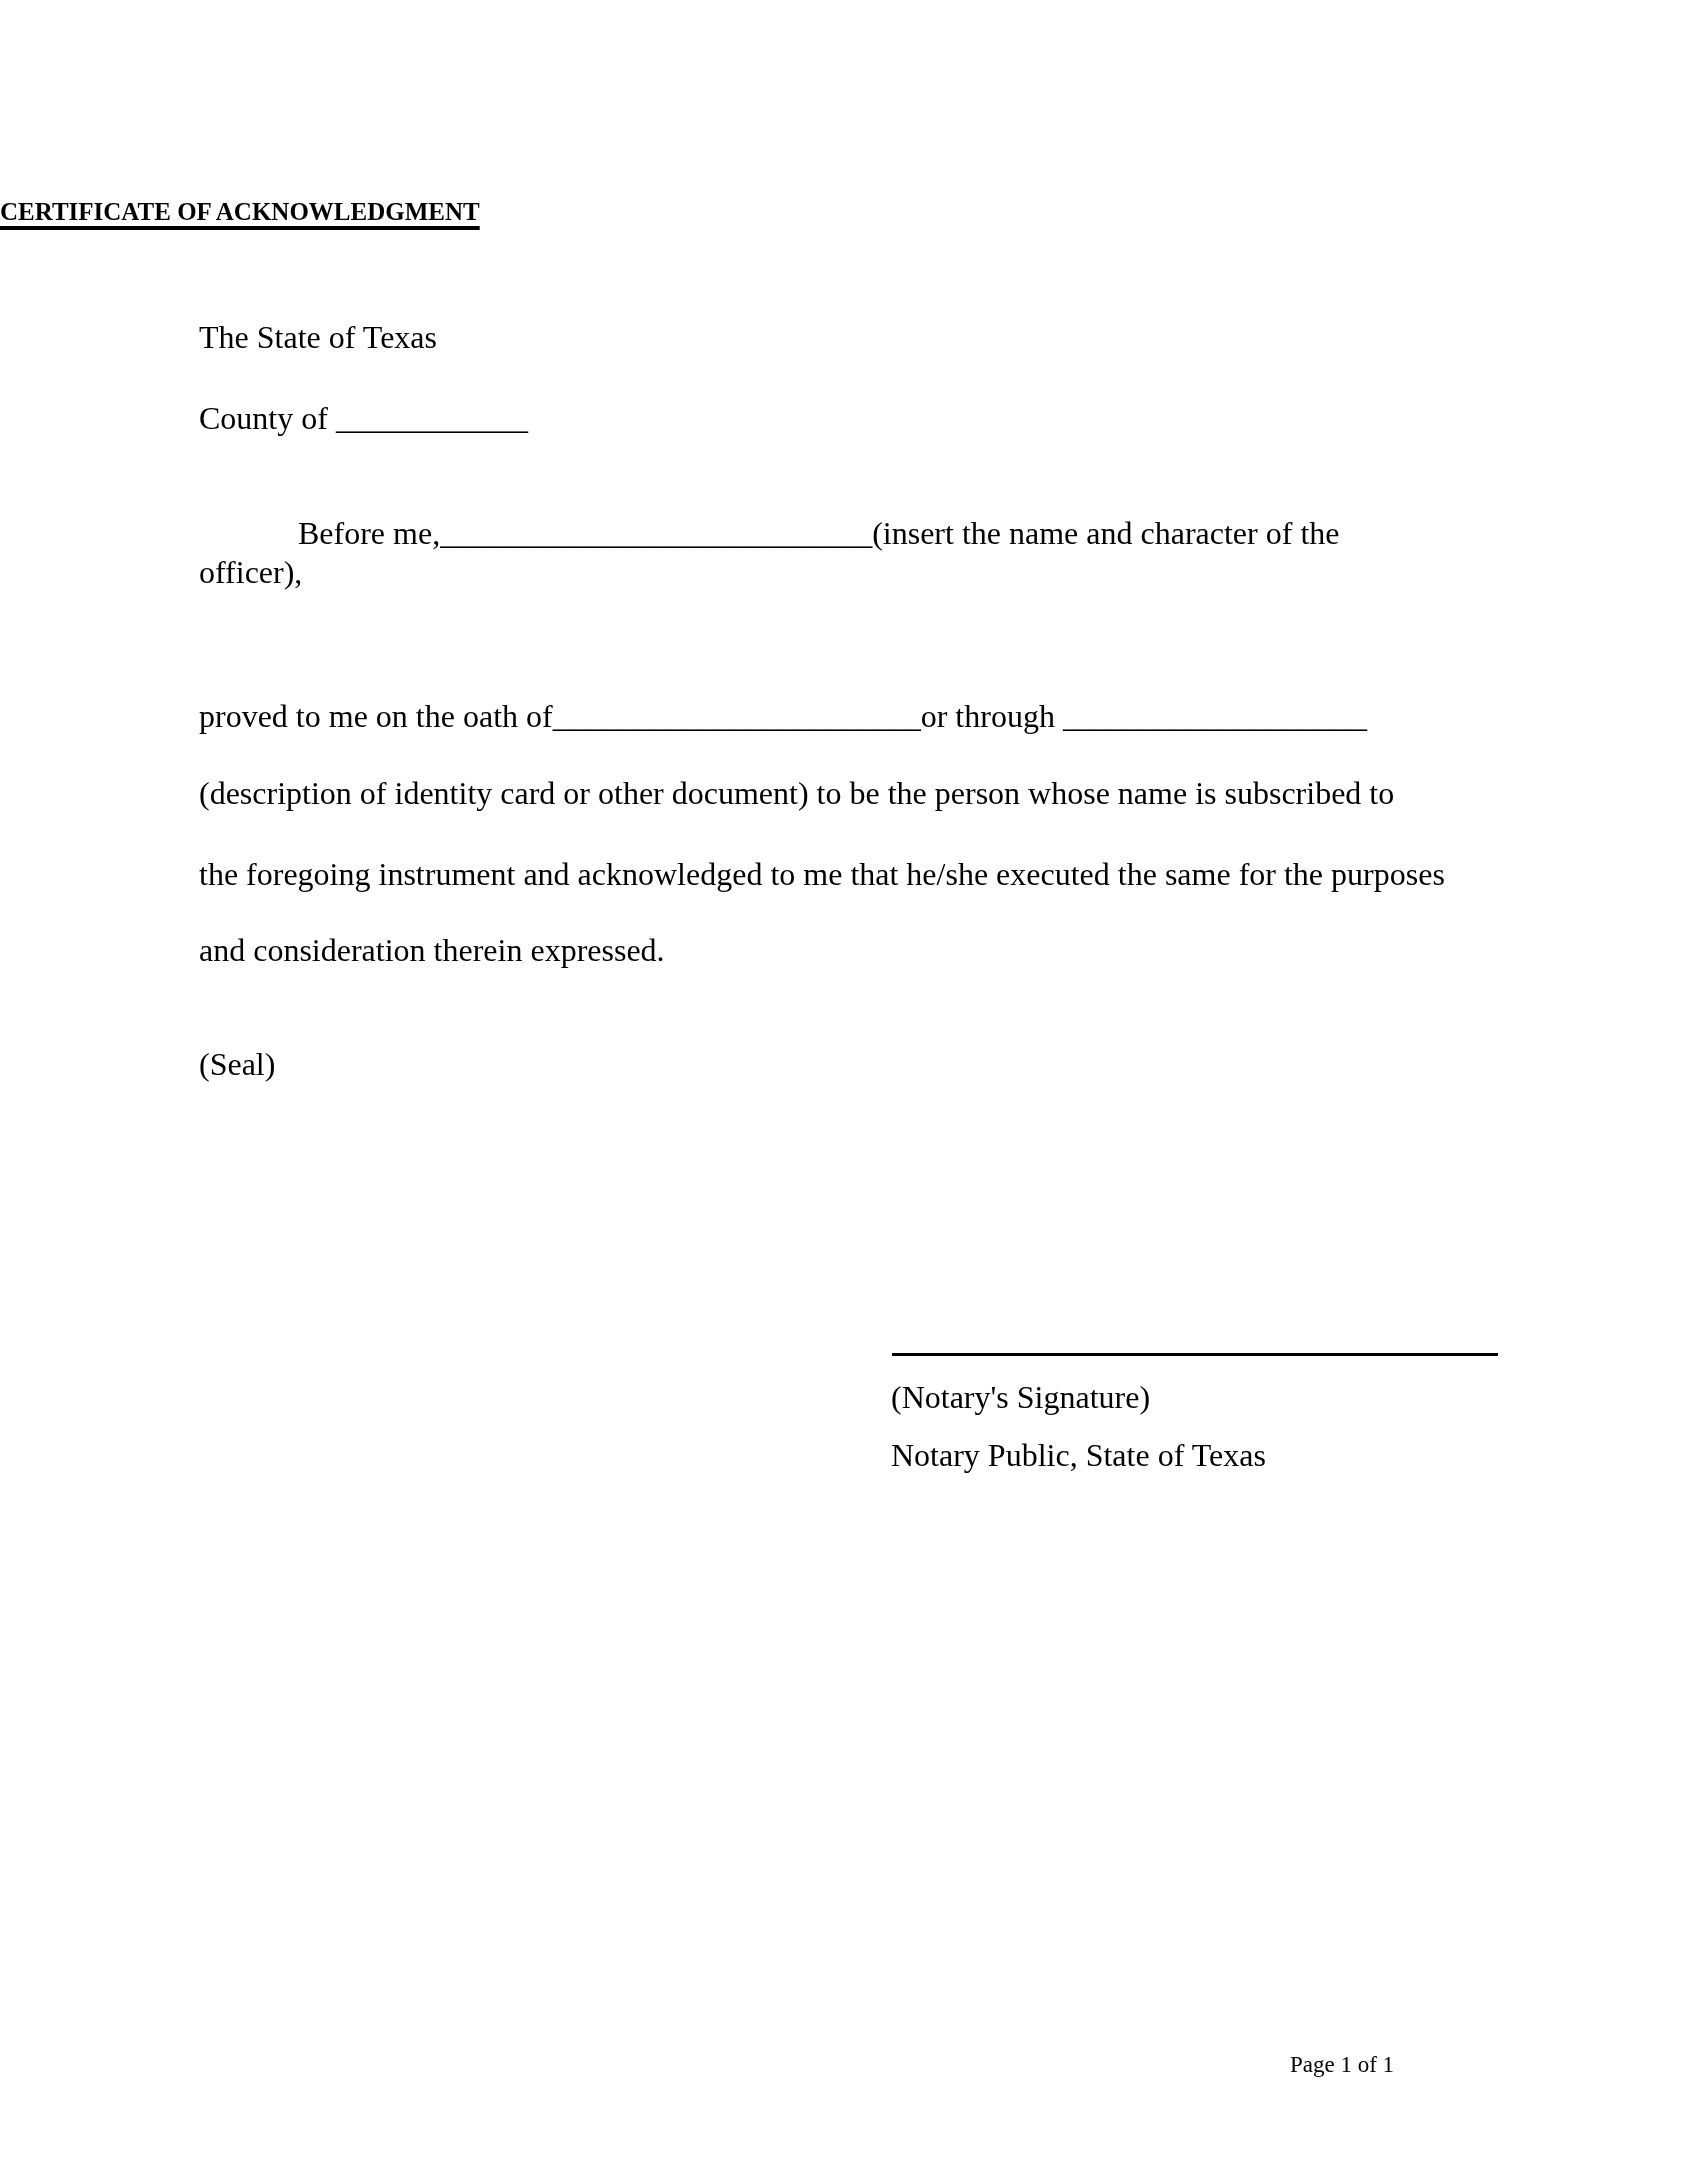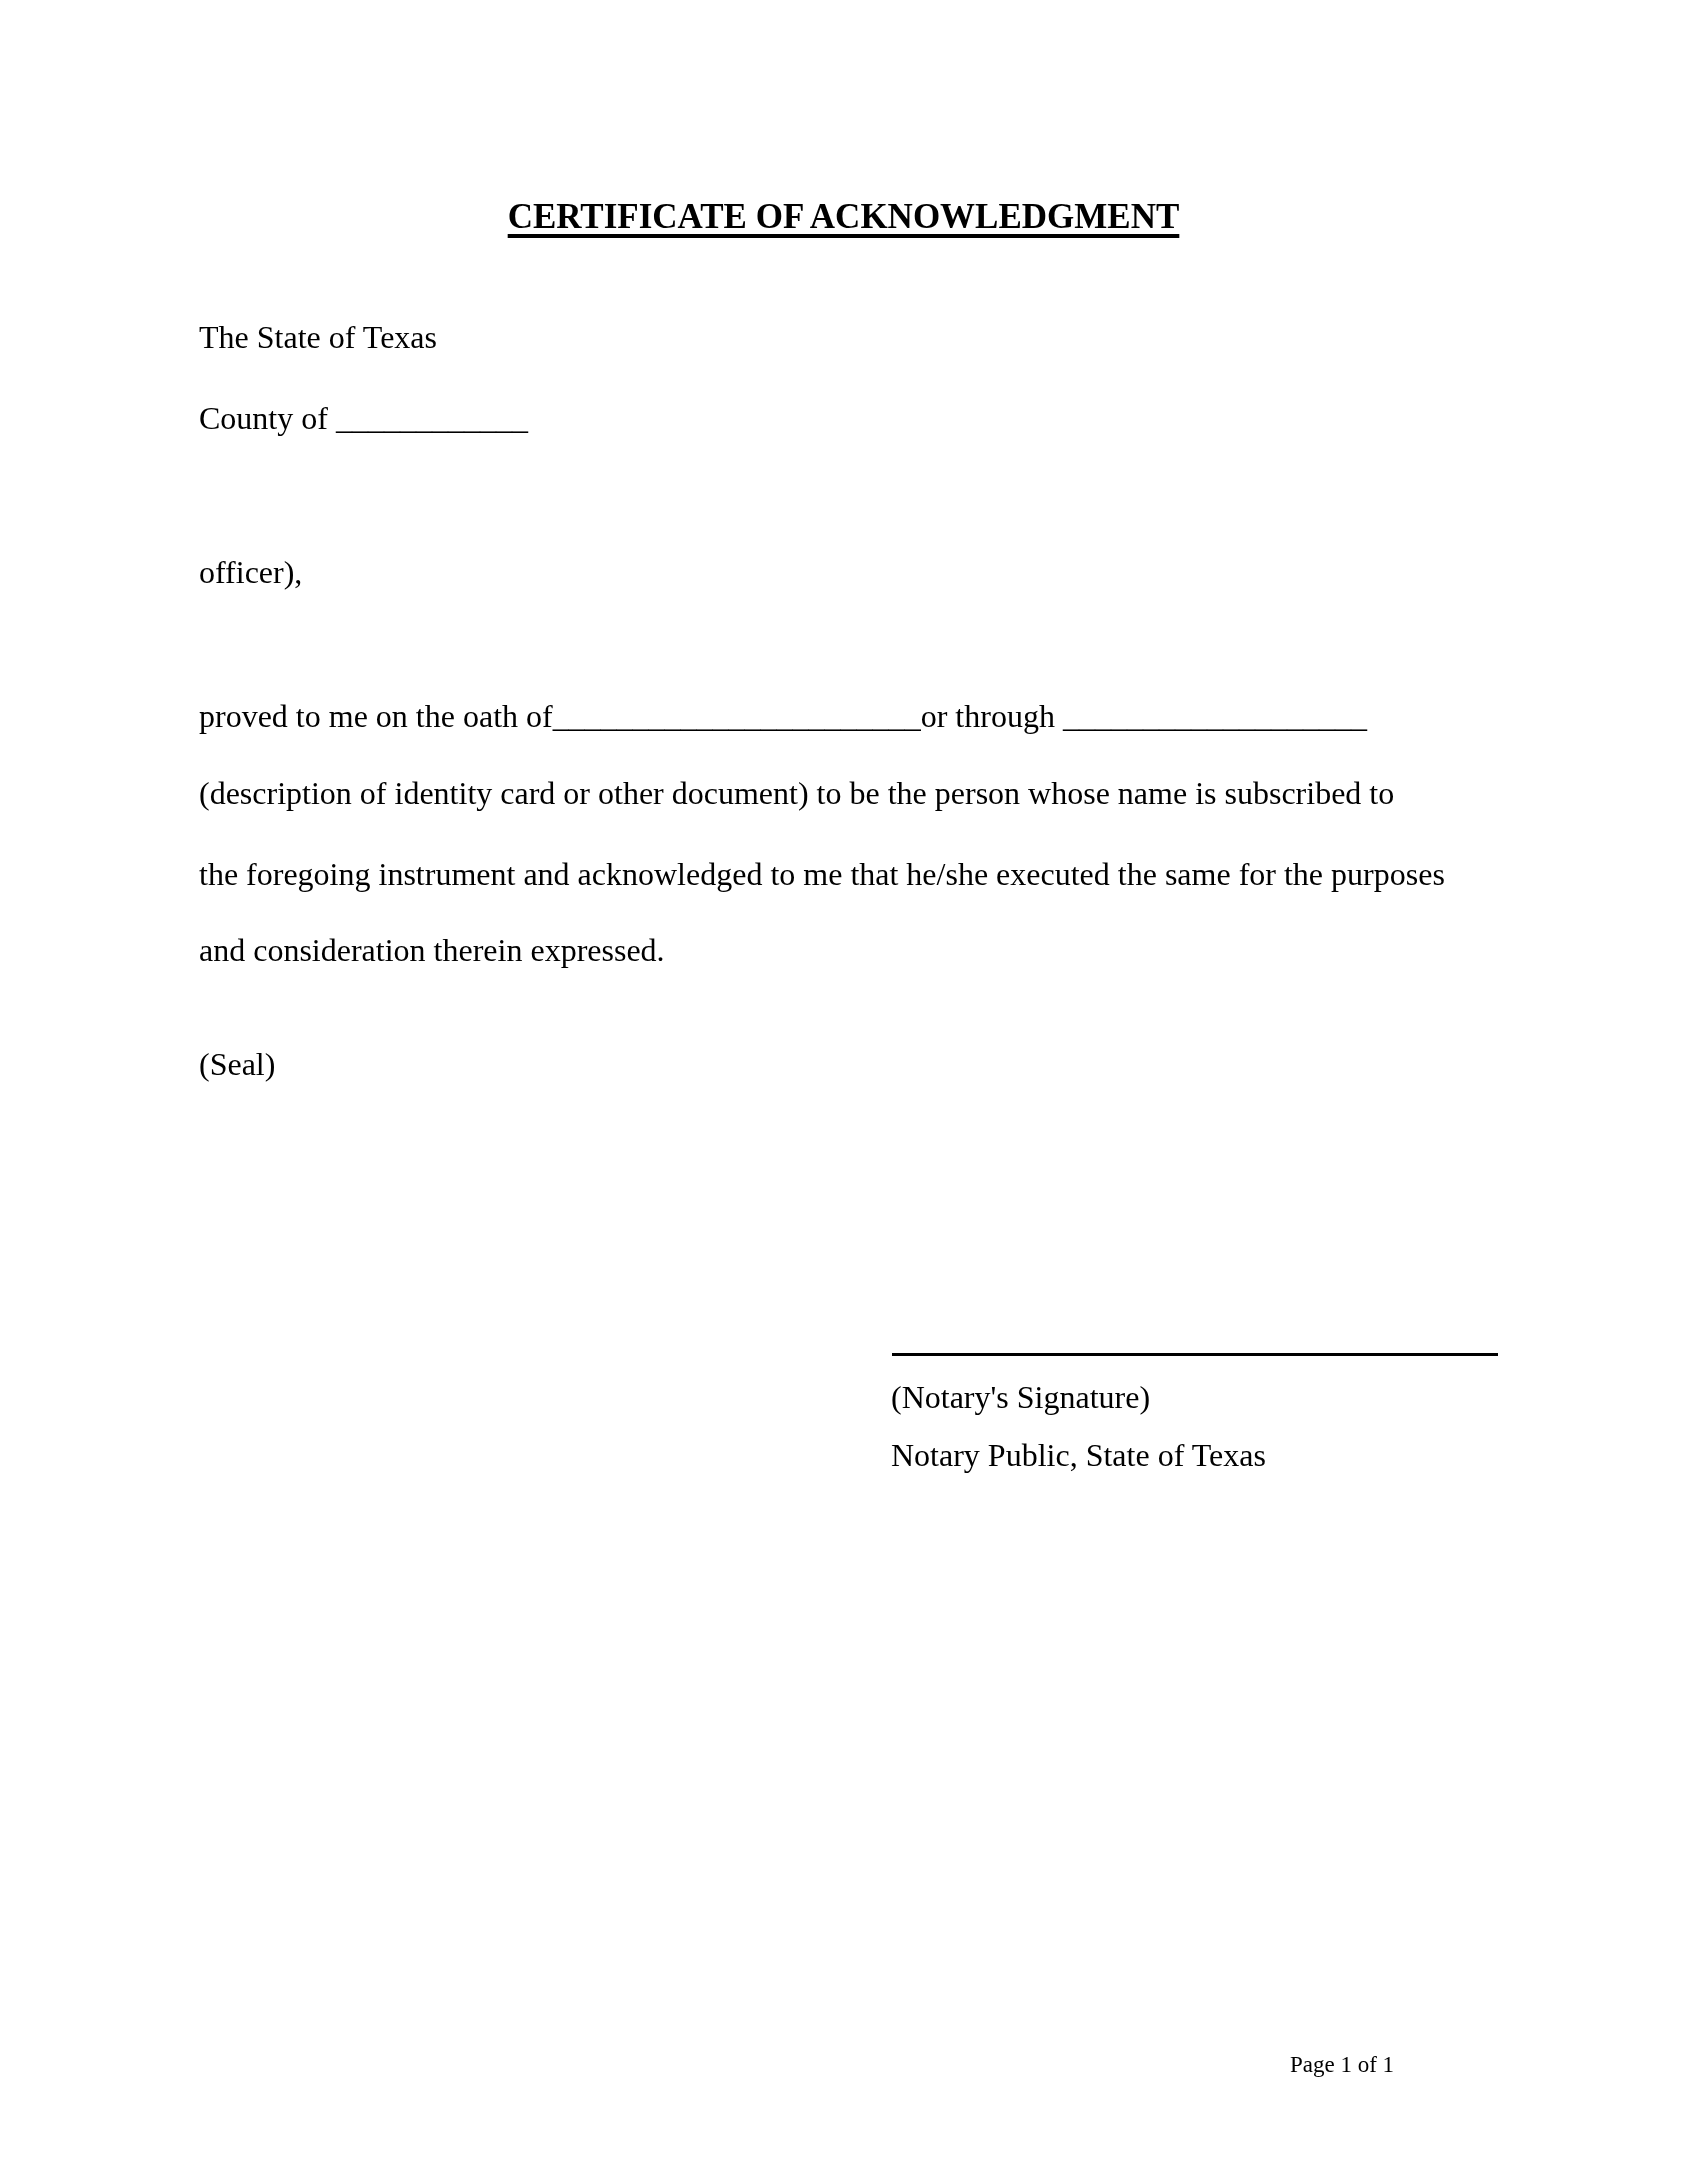--- a/index.html
+++ b/index.html
@@ -11,22 +11,21 @@
   }
   .page {
     position: relative;
     width: 1687px; height: 2184px;
     background: #ffffff;
     overflow: hidden;
   }
   .title {
     position: absolute;
     left: 0; right: 0; top: 199px;
-    text-align: center;
-    font-size: 35px;
+    font-size: 25px;
     font-weight: bold;
     line-height: 1;
     text-decoration: underline;
     text-decoration-thickness: 3.5px;
     text-underline-offset: 6.1px;
   }
   .line {
     position: absolute;
     left: 199px;
     font-size: 32px;
@@ -53,20 +52,21 @@
 <body>
 
 <div class="page">
 
   <div class="title">CERTIFICATE OF ACKNOWLEDGMENT</div>
 
   <div class="line" style="top:321px">The State of Texas</div>
 
   <div class="line" style="top:402px"><span>County of </span><span>____________</span></div>
 
+  <div class="line indent" style="top:517px"><span>Before me,</span><span>___________________________</span><span>(insert the name and character of the</span></div>
 
   <div class="line" style="top:556px">officer),</div>
 
 
   <div class="line" style="top:700px"><span>proved to me on the oath of</span><span>_______________________</span><span>or through </span><span>___________________</span></div>
 
   <div class="line" style="top:777px">(description of identity card or other document) to be the person whose name is subscribed to</div>
 
   <div class="line" style="top:858px">the foregoing instrument and acknowledged to me that he/she executed the same for the purposes</div>
 

